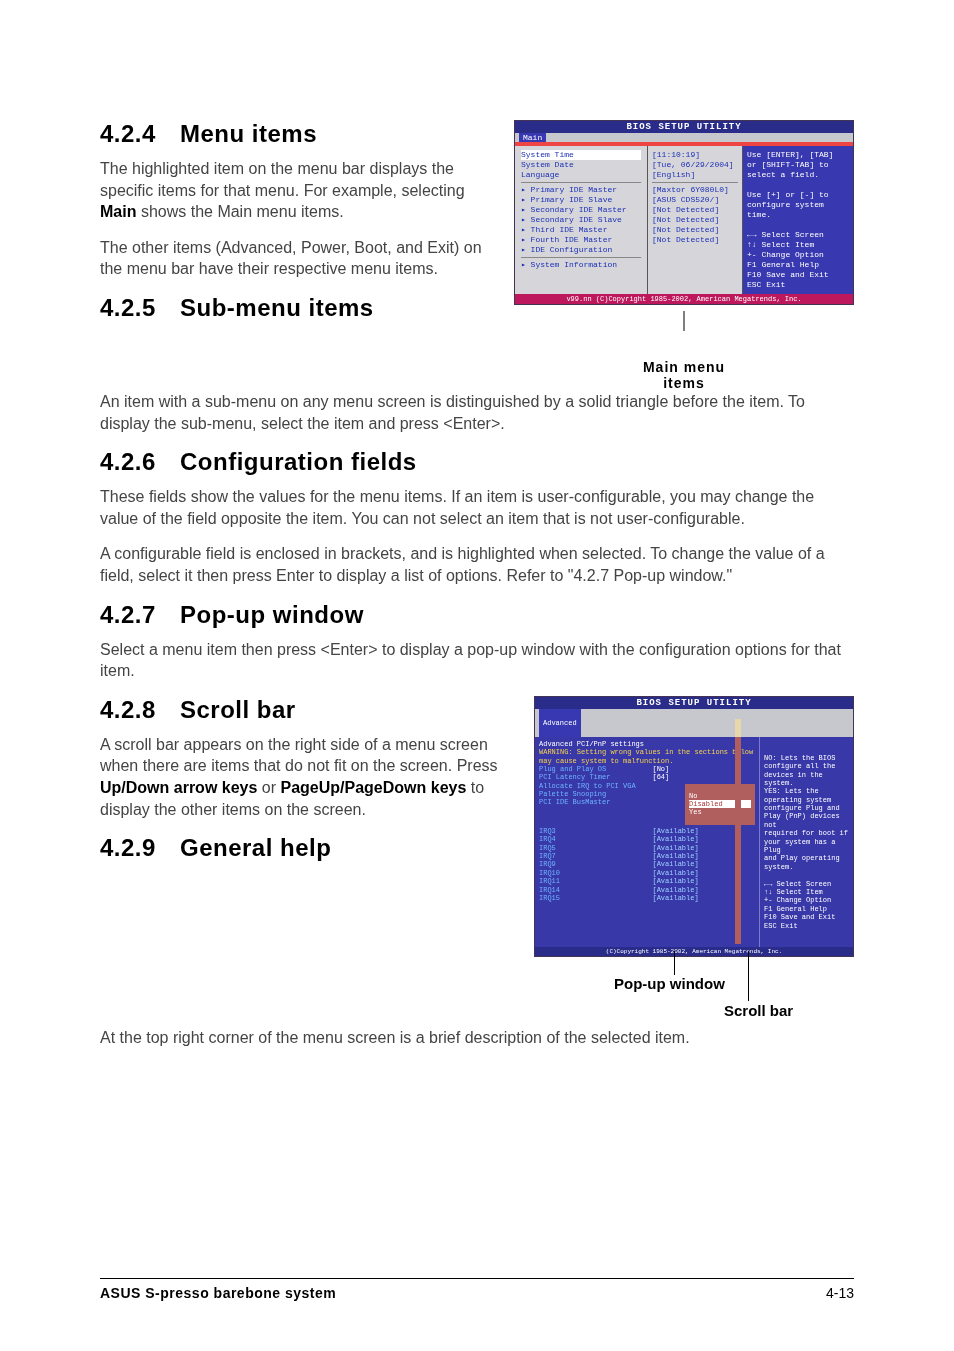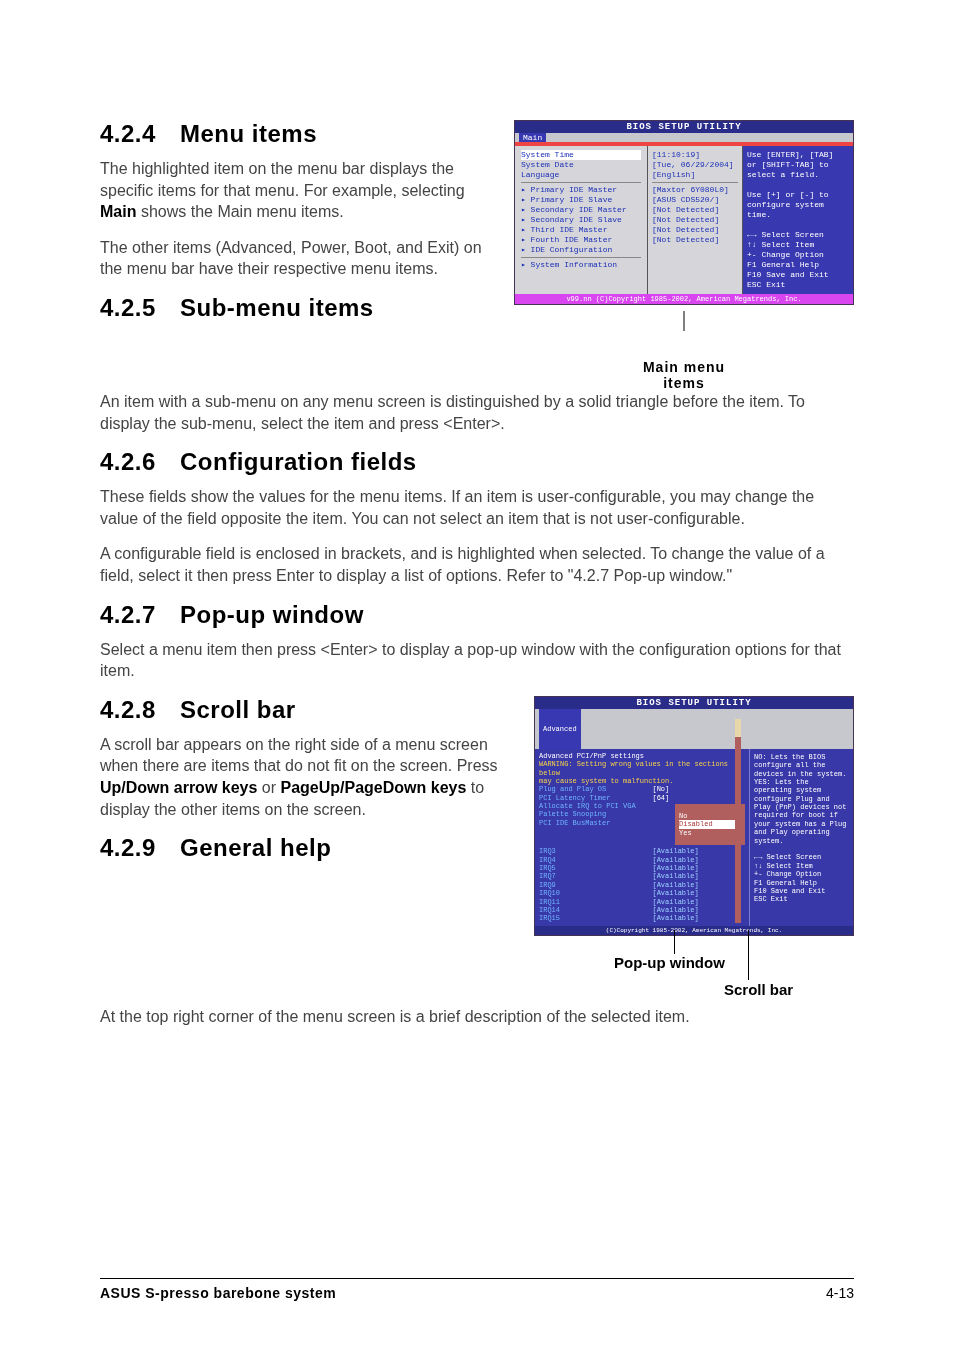--- a/index.html
+++ b/index.html
@@ -76,21 +76,21 @@
     line-height: 1.25;
   }
   .bios1-right {
     width: 110px;
     background: #3838b0;
     color: #fff;
     padding: 4px 4px;
     line-height: 1.25;
   }
   .bios1 .footer {
-    background: #d946ef;
+    background: #be185d;
     color: #fff;
     text-align: center;
     font-size: 7px;
     padding: 1px 0;
   }
   .bios1 hr { border: none; border-top: 1px solid #888; margin: 2px 0; }
   .caption {
     font-family: Arial, sans-serif;
     font-weight: bold;
     font-size: 14px;
@@ -118,37 +118,37 @@
   .bios2 .titlebar {
     background: #2a2c8a;
     text-align: center;
     font-weight: bold;
     padding: 1px 0;
     font-size: 9px;
     letter-spacing: 1px;
   }
   .bios2 .menubar { background: #c7c7ce; color: #1b2fb6; padding: 0 4px; }
   .bios2 .menubar span.tab {
-    background: #3838b3; color: #fff; padding: 16px 4px; display: inline-block;
+    background: #3838b3; color: #fff; padding: 10px 4px; display: inline-block;
   }
   .bios2-body { display: flex; }
   .bios2-left { flex: 1; padding: 3px 4px; line-height: 1.2; }
   .bios2-left .head { color: #fff; }
   .bios2-left .warn { color: #f7d24a; }
   .bios2-left .opt { color: #6fb4ff; }
   .bios2-left .val { color: #fff; }
   .bios2-left .popup {
     background: #b15e5e; color: #fff;
     padding: 8px 4px; margin: 2px 0;
     width: 70px; text-align: left;
   }
   .bios2-left .avail { color: #9dd0ff; }
   .bios2-right {
-    width: 104px; border-left: 1px solid #7a7ad0;
-    padding: 4px 4px; line-height: 1.2;
+    width: 94px; border-left: 1px solid #7a7ad0;
+    padding: 17px 4px; line-height: 1.2;
   }
   .bios2 .footer {
     background: #2a2c8a; text-align: center; font-size: 6px; padding: 1px 0;
   }
   .bios2 .scrollbar {
     position: absolute; right: 112px; top: 22px; bottom: 12px; width: 6px;
     background: #b15e5e;
   }
   .bios2 .scrollbar .thumb {
     position: absolute; left: 0; right: 0; top: 0; height: 18px; background: #e8d7a8;

